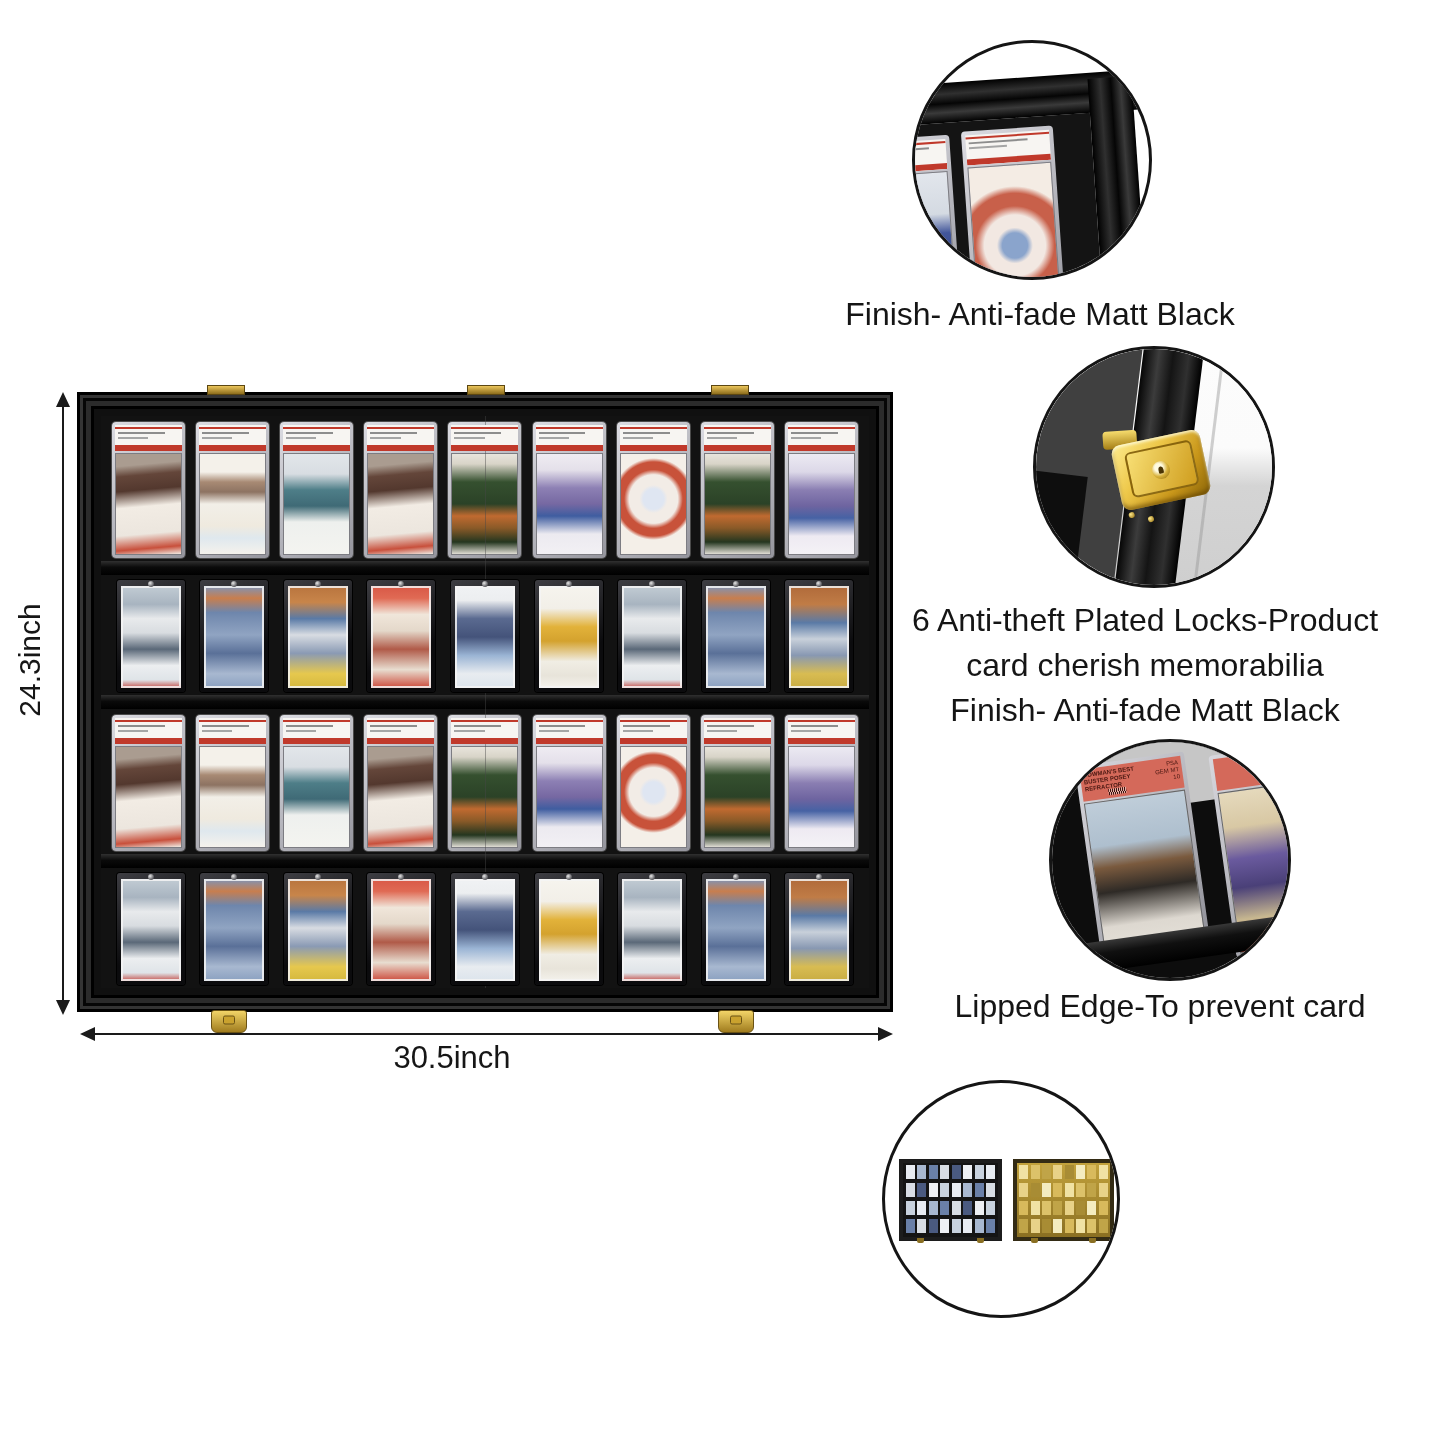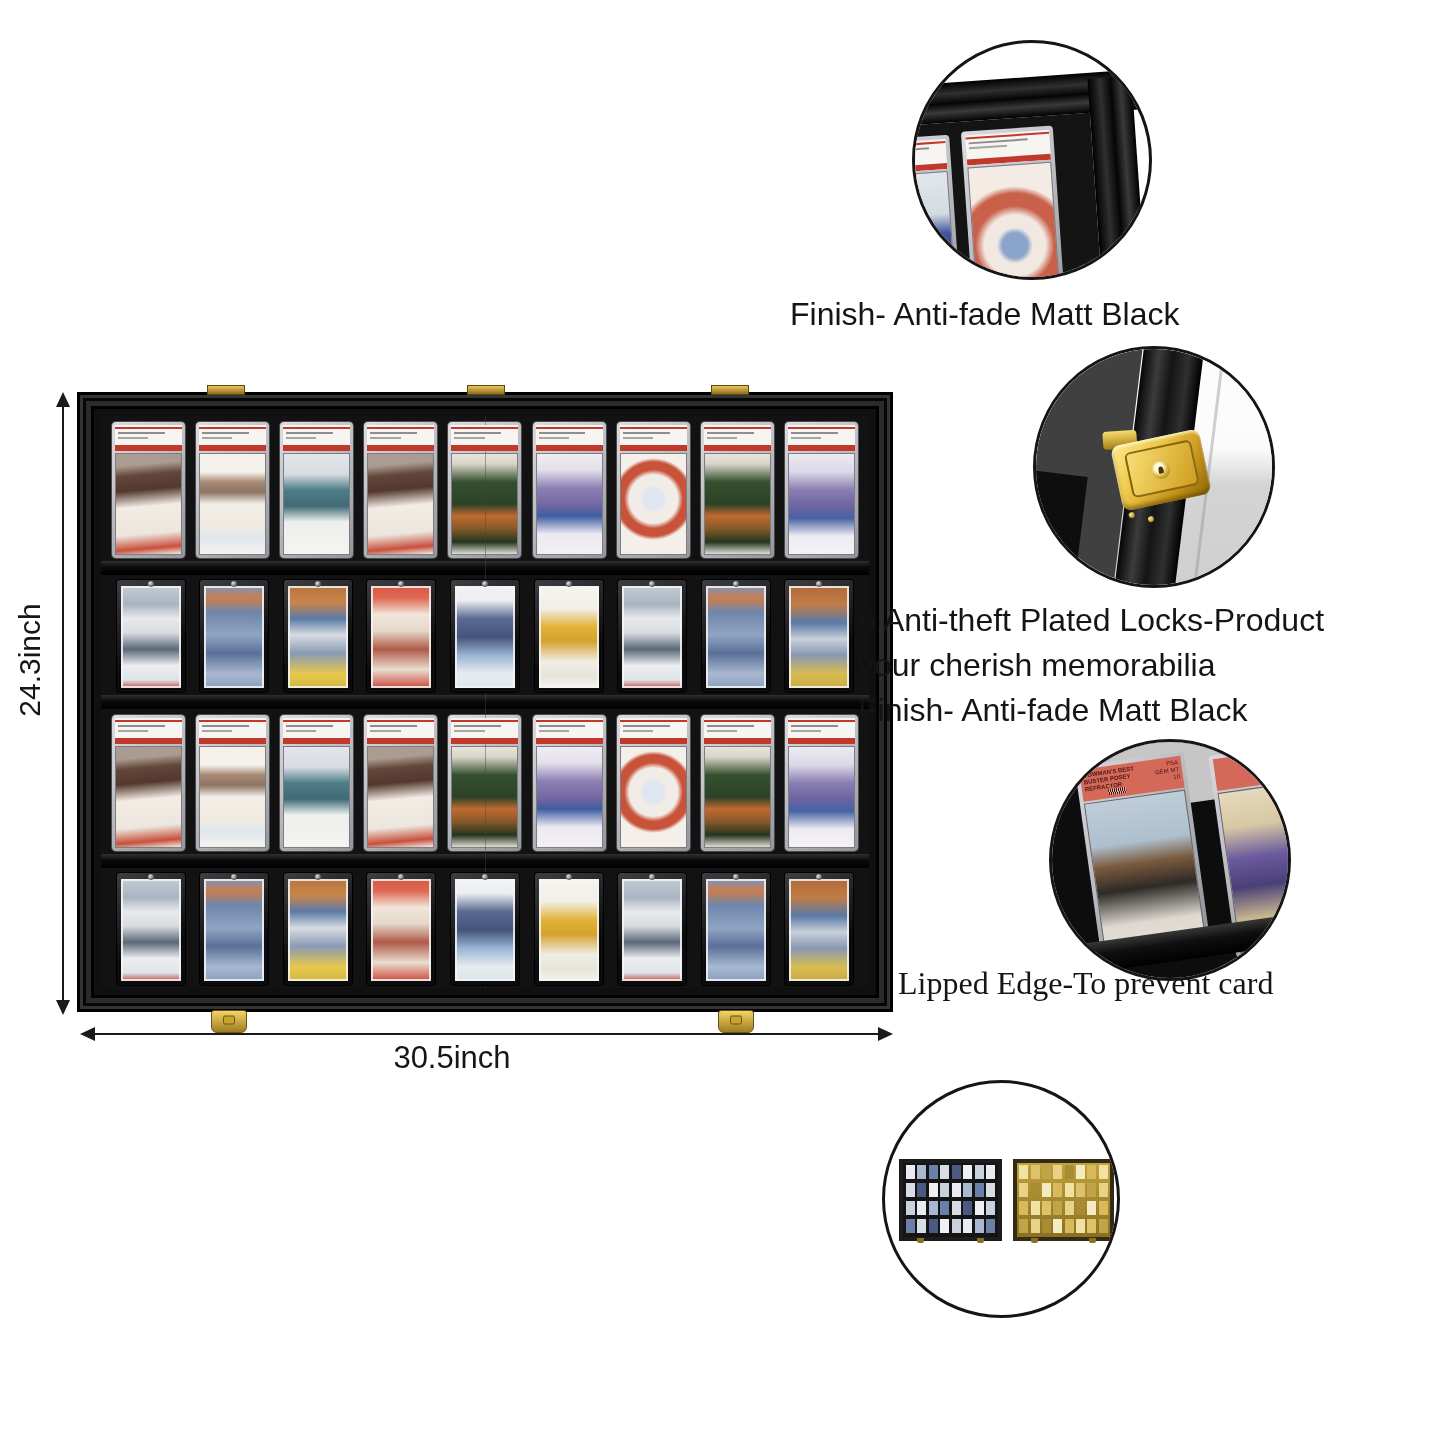--- a/index.html
+++ b/index.html
@@ -1,20 +1,20 @@
 <!DOCTYPE html>
 <html><head>
 <meta charset="utf-8">
 <style>
   html,body{margin:0;padding:0;background:#fff;}
   .canvas{position:relative;width:1445px;height:1445px;background:#ffffff;overflow:hidden;
           font-family:"Liberation Sans",sans-serif;color:#161616;}
 
   
-  .caption{position:absolute;font-size:32px;line-height:45px;color:#151515;}
+  .caption{position:absolute;text-align:center;font-size:32px;line-height:45px;color:#151515;}
 
   
   .dim-line-v{position:absolute;left:62px;top:400px;width:2px;height:608px;background:#1a1a1a;}
   .dim-line-h{position:absolute;left:86px;top:1033px;width:800px;height:2px;background:#1a1a1a;}
   .arr{position:absolute;width:0;height:0;}
   .arr.up{border-left:7px solid transparent;border-right:7px solid transparent;border-bottom:15px solid #1a1a1a;}
   .arr.down{border-left:7px solid transparent;border-right:7px solid transparent;border-top:15px solid #1a1a1a;}
   .arr.left{border-top:7px solid transparent;border-bottom:7px solid transparent;border-right:15px solid #1a1a1a;}
   .arr.right{border-top:7px solid transparent;border-bottom:7px solid transparent;border-left:15px solid #1a1a1a;}
   .dim-label-v{position:absolute;left:30px;top:660px;transform:translate(-50%,-50%) rotate(-90deg);
@@ -432,21 +432,21 @@
       <div class="hook"></div>
       <div class="body"></div>
       <div class="plate"></div>
       <div class="keyhole"></div>
       <div class="screw1"></div>
       <div class="screw2"></div>
     </div>
   </div>
   <div class="caption" style="left:858px;top:598px;width:574px;">
     <div>6 Anti-theft Plated Locks-Product</div>
-    <div>your cherish memorabilia</div>
+    <div>card cherish memorabilia</div>
     <div>Finish- Anti-fade Matt Black</div>
   </div>
 
   <div class="circle" id="circle-lip">
     <div class="c3-bg"></div>
     <div class="c3-light"></div>
     <div class="c3-slab" style="left:36px;top:16px;width:110px;height:200px;">
       <div class="c3-label">
         <div class="lcol">
           <div>BOWMAN'S BEST</div>
@@ -461,21 +461,21 @@
         <div class="barcode"></div>
       </div>
       <div class="c3-photo" id="c3-photo-0" style="background: linear-gradient(rgb(191, 205, 217) 0%, rgb(174, 191, 206) 28%, rgb(122, 90, 62) 42%, rgb(46, 42, 38) 58%, rgb(221, 216, 208) 80%, rgb(230, 226, 218) 100%);"></div>
     </div>
     <div class="c3-slab" style="left:170px;top:6px;width:100px;height:204px;">
       <div class="c3-label"></div>
       <div class="c3-photo" id="c3-photo-1" style="background: linear-gradient(rgb(229, 217, 188) 0%, rgb(216, 200, 164) 22%, rgb(106, 90, 158) 42%, rgb(74, 64, 120) 60%, rgb(200, 184, 144) 80%, rgb(184, 67, 46) 100%);"></div>
     </div>
     <div class="c3-shelf"></div>
   </div>
-  <div class="caption" style="left:898px;top:961px;width:524px;font-family:Liberation Serif, serif;">
+  <div class="caption" style="left:898px;top:984px;width:524px;">
     <div>Lipped Edge-To prevent card</div>
   </div>
 
   <div class="circle" id="circle-door">
     <div class="mini-case" style="left:14px;top:76px;width:103px;height:82px;background:#141414;">
       <div class="mini-foot" style="left:14px;"></div>
         <div class="mini-foot" style="right:14px;"></div>
     <div class="mini-row" style="height: 18px;">
           <div class="mini-card" style="background: rgb(232, 236, 242);"></div>
           <div class="mini-card" style="background: rgb(168, 184, 208);"></div>

